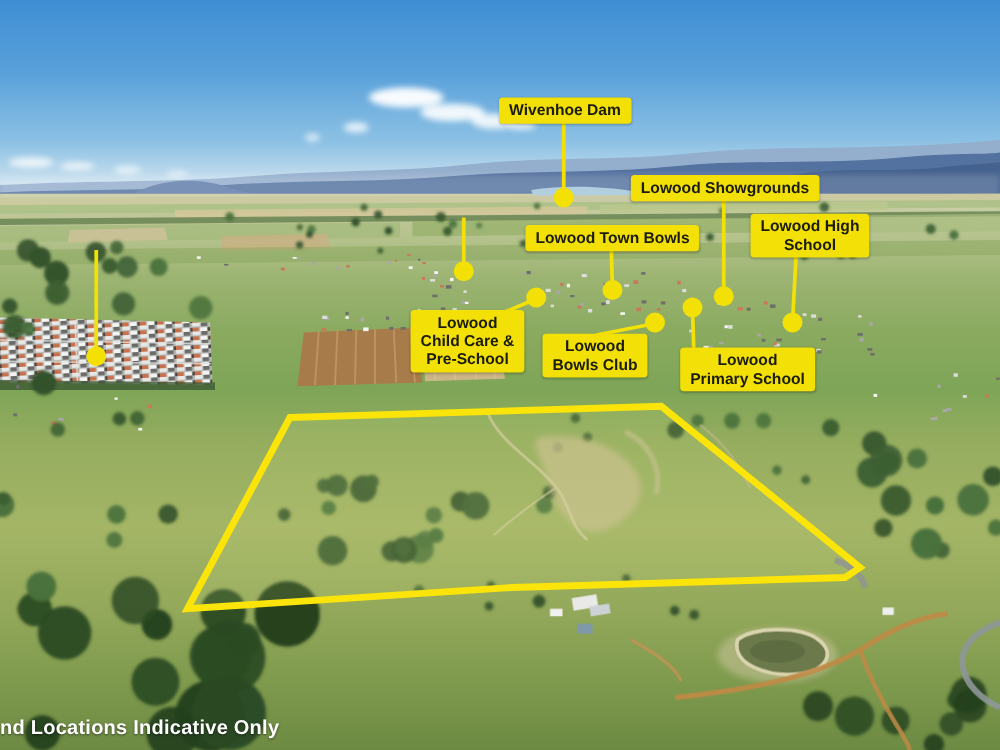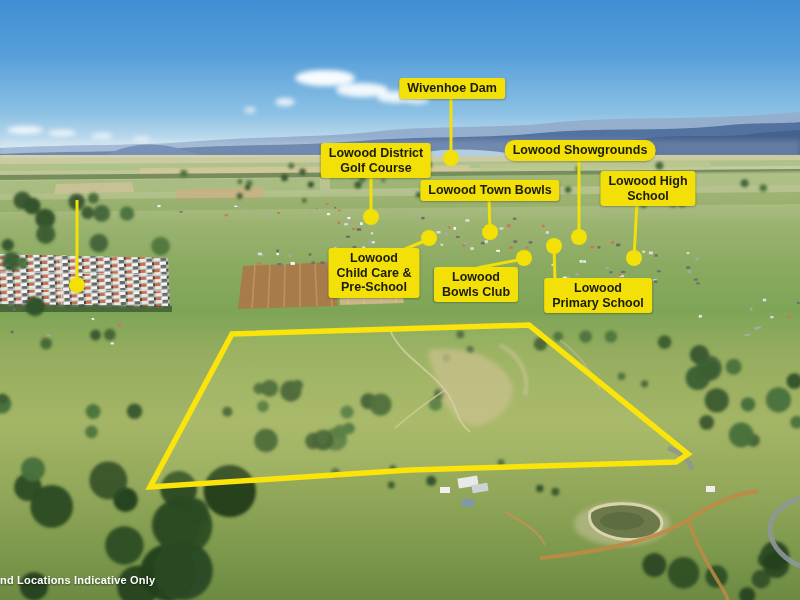--- a/index.html
+++ b/index.html
@@ -6,21 +6,21 @@
   .stage{position:relative;width:800px;height:600px;overflow:hidden;
          font-family:"Liberation Sans",sans-serif;background:#7fa050;}
   .stage svg{position:absolute;left:0;top:0;}
   #labels-layer{position:absolute;left:0;top:0;width:800px;height:436px;pointer-events:none;}
   .map-label{position:absolute;transform:translateX(-50%);
     background:var(--label-bg,#f2e006);color:#1c1c0e;
     font-weight:bold;font-size:12.5px;line-height:14.5px;
     padding:3px 8px;border-radius:3px;white-space:pre;text-align:center;
     box-shadow:0 1px 2px rgba(0,0,0,.25);}
   .disclaimer{position:absolute;left:0px;top:574px;color:#fff;
-    font-weight:bold;font-size:11px;letter-spacing:.2px;
+    font-weight:bold;font-size:16px;letter-spacing:.2px;
     text-shadow:0 1px 2px rgba(0,0,0,.55);text-align:right;}
 </style>
 </head>
 <body>
 
 <div class="stage">
 
 <svg width="800" height="600" viewBox="0 0 800 600">
   <defs>
     <linearGradient id="skyG" x1="0" y1="0" x2="0" y2="1">
@@ -435,23 +435,21 @@
         <circle cx="429" cy="238" r="8" fill="#f2e006"></circle>
         <line x1="477" y1="268" x2="523" y2="259" stroke="#f2e006" stroke-width="3"></line>
         <circle cx="524" cy="258" r="8" fill="#f2e006"></circle>
         <line x1="555" y1="280" x2="554" y2="247" stroke="#f2e006" stroke-width="3"></line>
         <circle cx="554" cy="246" r="8" fill="#f2e006"></circle>
       </g>
 </svg>
 
 <div id="labels-layer">
       <div class="map-label" style="left: 452px; top: 78px; --label-bg: #f2e006;">Wivenhoe Dam</div>
-      <div class="map-label" style="left: 376px; top: 143px; --label-bg: #f2e006;">Lowood District
-Golf Course</div>
-      <div class="map-label" style="left: 580px; top: 140px; border-radius: 10px; --label-bg: #f2e006;">Lowood Showgrounds</div>
+      <div class="map-label" style="left: 580px; top: 140px; --label-bg: #f2e006;">Lowood Showgrounds</div>
       <div class="map-label" style="left: 490px; top: 180px; --label-bg: #f2e006;">Lowood Town Bowls</div>
       <div class="map-label" style="left: 648px; top: 171px; --label-bg: #f2e006;">Lowood High
 School</div>
       <div class="map-label" style="left: 374px; top: 248px; --label-bg: #f2e006;">Lowood
 Child Care &amp;
 Pre-School</div>
       <div class="map-label" style="left: 476px; top: 267px; --label-bg: #f2e006;">Lowood
 Bowls Club</div>
       <div class="map-label" style="left: 598px; top: 278px; --label-bg: #f2e006;">Lowood
 Primary School</div>

